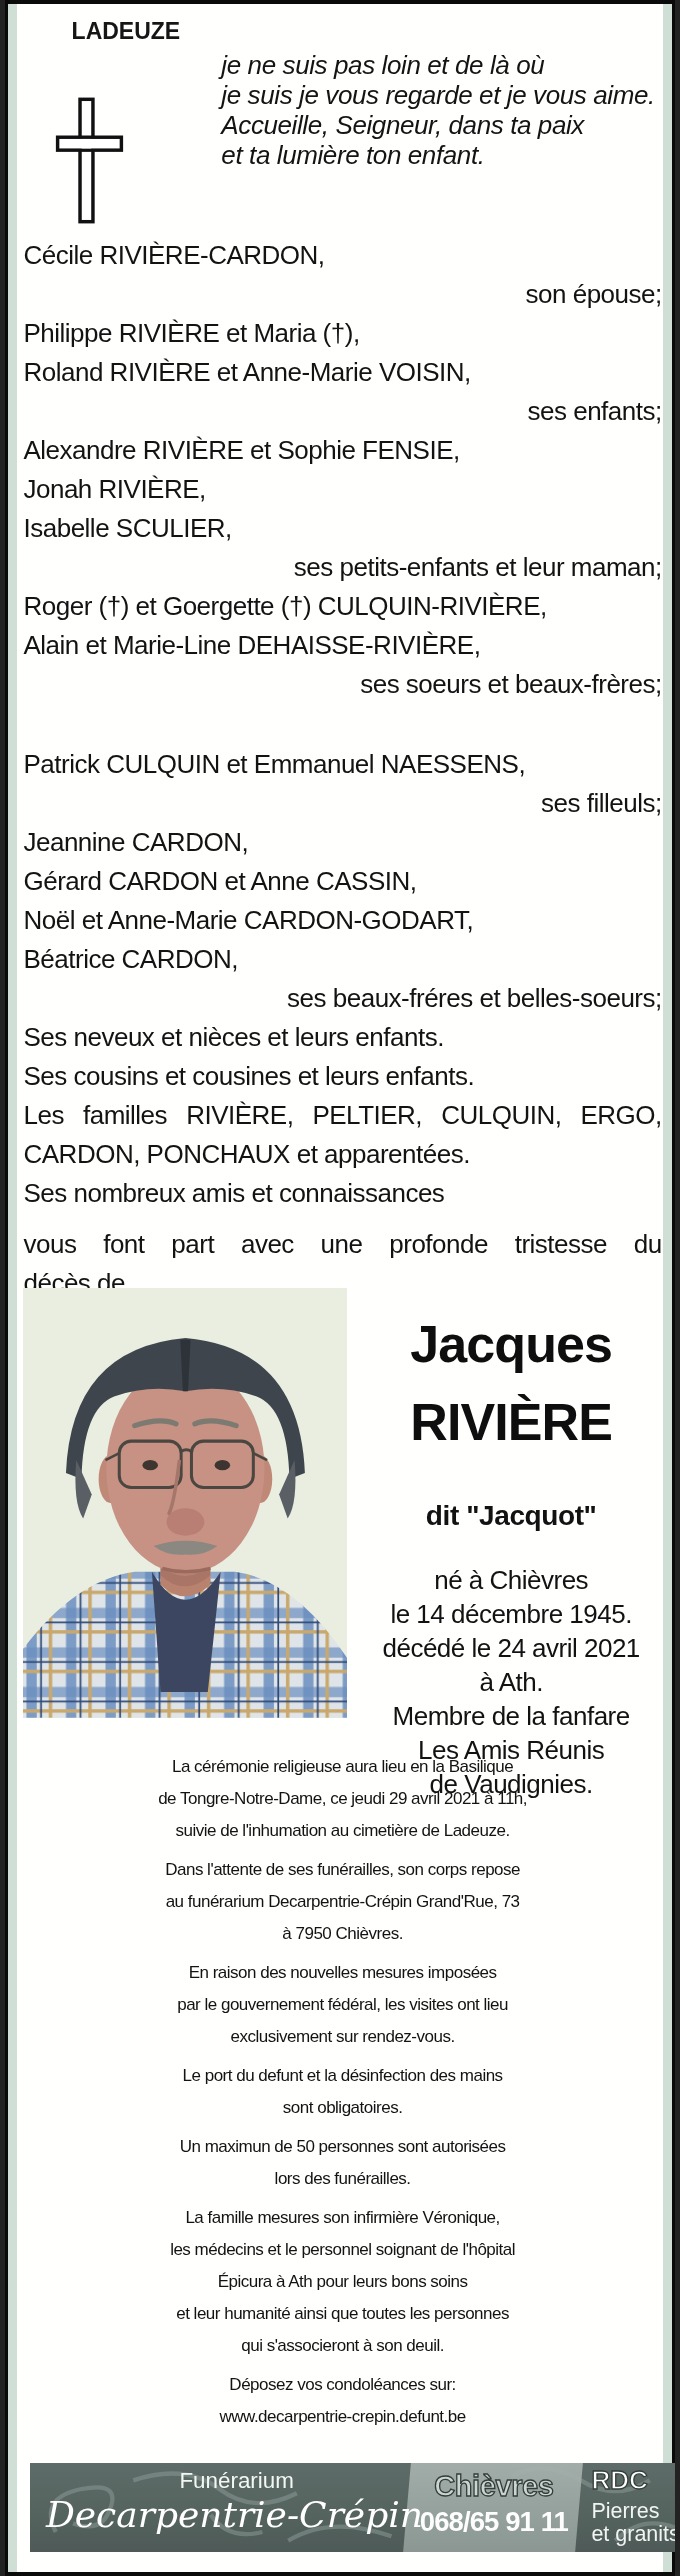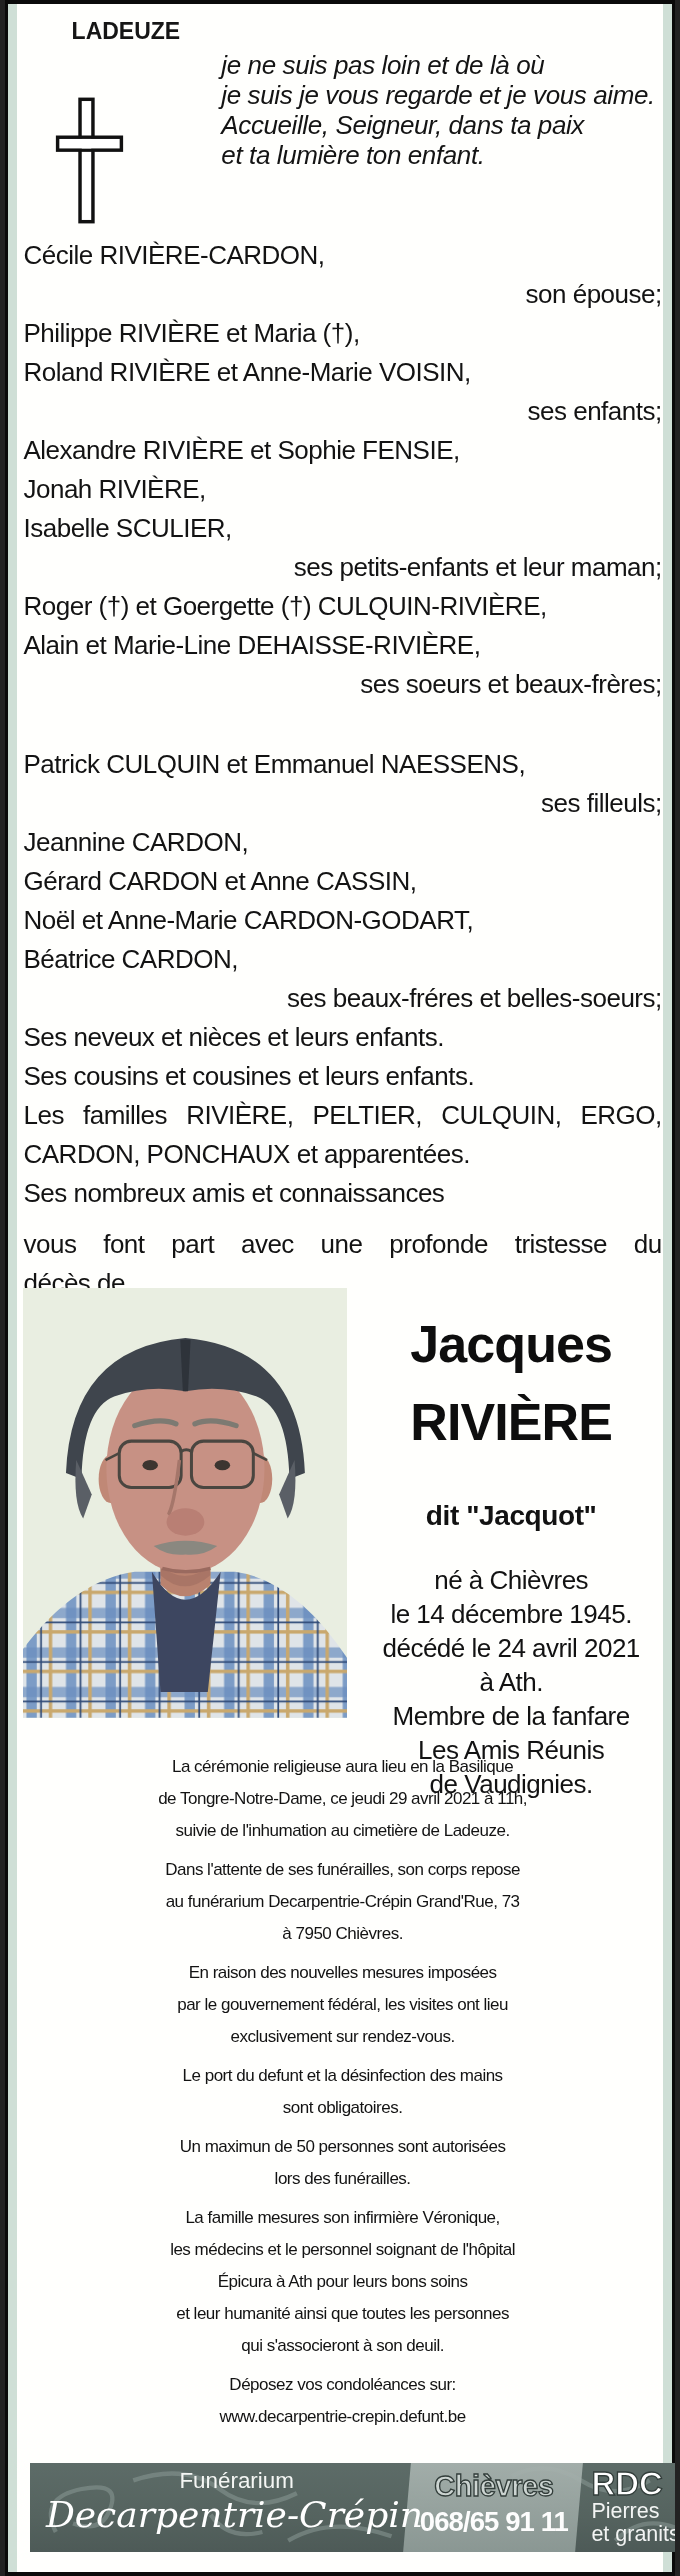--- a/index.html
+++ b/index.html
@@ -87,21 +87,21 @@
     font-weight:bold;font-size:29px;color:#ccd4d1;
     -webkit-text-stroke:1.3px #323d3a;text-stroke:1.3px #323d3a;
     letter-spacing:-0.4px;
   }
   .banner .phone{
     position:absolute;top:43px;left:379px;width:169px;text-align:center;
     font-weight:bold;font-size:27.5px;color:#fdfdfd;letter-spacing:-0.9px;
     white-space:nowrap;
   }
   .banner .rdc{
-    position:absolute;top:1.7px;left:561px;font-weight:bold;font-size:33px;
+    position:absolute;top:1.7px;left:561px;font-weight:bold;font-size:26px;
     color:#ffffff;-webkit-text-stroke:1.3px #323d3a;letter-spacing:0;
   }
   .banner .rdc1{
     position:absolute;top:36px;left:561px;font-size:21.5px;color:#f2f4f3;
   }
   .banner .rdc2{
     position:absolute;top:59px;left:561px;font-size:21.5px;color:#f2f4f3;
   }
 </style>
 </head>

